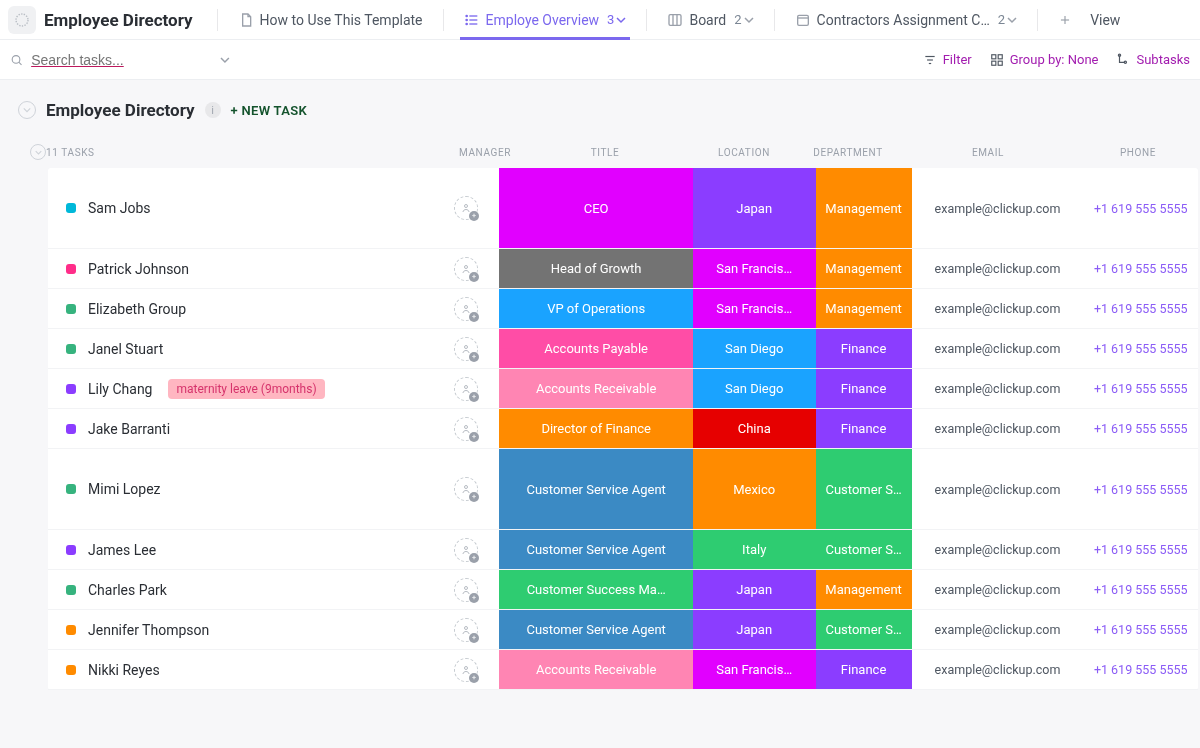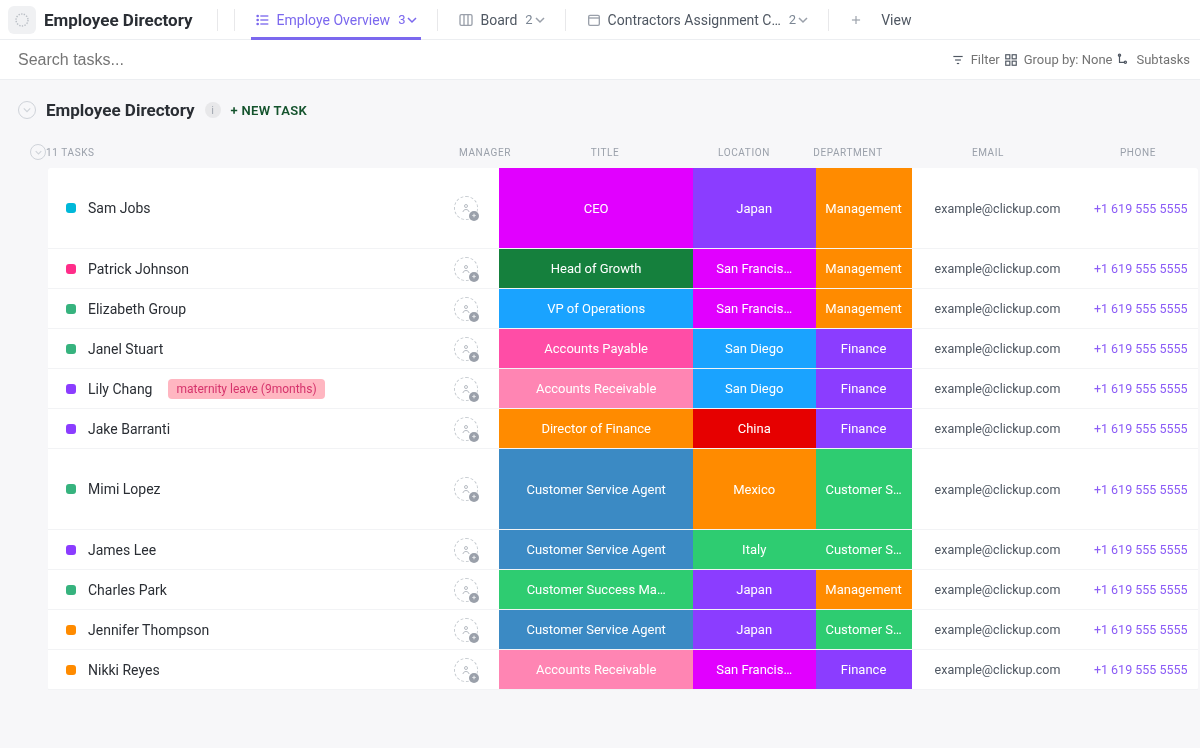--- a/index.html
+++ b/index.html
@@ -12,22 +12,22 @@
   .tab { display:flex; align-items:center; gap:6px; padding:0 10px; height:40px; color:#4f5762; font-size:14px; cursor:pointer; position:relative;}
   .tab.active { color:#7b68ee; }
   .tab.active::after { content:""; position:absolute; left:6px; right:6px; bottom:0; height:3px; background:#7b68ee;}
   .tab .count { color:#7b8694; font-size:13px; margin-left:2px; display:flex; align-items:center; gap:2px;}
   .tab.active .count { color:#7b68ee;}
   .chev { width:10px; height:10px;}
   .spacer { flex:1;}
   .addview { display:flex; align-items:center; gap:18px; color:#4f5762; padding:0 10px; cursor:pointer;}
   .toolbar { display:flex; align-items:center; height:40px; background:#fff; border-bottom:1px solid #eceef1; padding:0 10px;}
   .searchwrap { display:flex; align-items:center; gap:8px; color:#9aa0aa; width:220px;}
-  .searchwrap input { border:none; outline:none; font-size:16px; color:#be185d; flex:1;}
-  .right-tools { margin-left:auto; display:flex; gap:4px; align-items:center; color:#737373; font-size:13px;}
+  .searchwrap input { border:none; outline:none; font-size:14px; color:#be185d; flex:1;text-decoration:underline;}
+  .right-tools { margin-left:auto; display:flex; gap:18px; align-items:center; color:#a21caf; font-size:13px;}
   .tool { display:flex; align-items:center; gap:6px; cursor:pointer;}
   .content { padding:20px 0 0 0;}
   .group-header { display:flex; align-items:center; gap:10px; padding:0 18px; margin-bottom:14px;}
   .group-title { font-weight:700; font-size:17px;}
   .group-header .info { width:16px; height:16px; border-radius:50%; background:#e8e8ea; color:#a2a7b0; font-size:11px; display:flex; align-items:center; justify-content:center;}
   .newtask { color:#14532d; font-size:13px; font-weight:600; letter-spacing:0.3px; cursor:pointer;}
   .table-head { display:flex; align-items:center; font-size:10px; letter-spacing:0.6px; color:#9aa0aa; text-transform:uppercase; padding:10px 0 8px 0;}
   .col-name { width:450px; padding-left:58px; display:flex; align-items:center; }
   .col-mgr { width:70px; text-align:center;}
   .col-title { width:170px; text-align:center;}
@@ -59,20 +59,27 @@
 
 <div class="topbar">
   <div class="app-icon">
     <svg viewBox="0 0 24 24" fill="none" stroke="#b7bcc3" stroke-width="2">
         <circle cx="12" cy="12" r="9" stroke-dasharray="2 2"></circle>
       </svg>
   </div>
   <div class="app-title">Employee Directory</div>
   <div class="vsep"></div>
 
+  <div class="tab">
+    <svg width="16" height="16" viewBox="0 0 24 24" fill="none" stroke="#9aa0aa" stroke-width="2">
+        <path d="M7 3h8l4 4v14H7z"></path>
+        <path d="M15 3v4h4"></path>
+      </svg>
+    <span>How to Use This Template</span>
+  </div>
   <div class="vsep"></div>
 
   <div class="tab active">
     <svg width="16" height="16" viewBox="0 0 24 24" fill="none" stroke="#7b68ee" stroke-width="2">
         <line x1="8" y1="6" x2="20" y2="6"></line>
         <line x1="8" y1="12" x2="20" y2="12"></line>
         <line x1="8" y1="18" x2="20" y2="18"></line>
         <circle cx="4" cy="6" r="1"></circle>
         <circle cx="4" cy="12" r="1"></circle>
         <circle cx="4" cy="18" r="1"></circle>
@@ -225,21 +232,21 @@
 
     </div>
     <div class="cell-mgr">
       <div class="mgr-icon">
         <svg viewBox="0 0 24 24" fill="none" stroke="#b7bcc3" stroke-width="2">
               <circle cx="12" cy="8" r="3"></circle>
               <path d="M6 20c0-3 3-5 6-5s6 2 6 5"></path>
             </svg>
       </div>
     </div>
-    <div class="pill pill-title" style="background:#15803d">Head of Growth</div>
+    <div class="pill pill-title" style="background:#737373">Head of Growth</div>
     <div class="pill pill-loc" style="background:#e100ff">San Francis…</div>
     <div class="pill pill-dept" style="background:#ff8b00">Management</div>
     <div class="cell-email">example@clickup.com</div>
     <div class="cell-phone">+1 619 555 5555</div>
       </div>
       <div class="row">
     <div class="cell-name">
       <span class="sq" style="background:#36b37e"></span>
       <span class="nm">Elizabeth Group</span>
 

